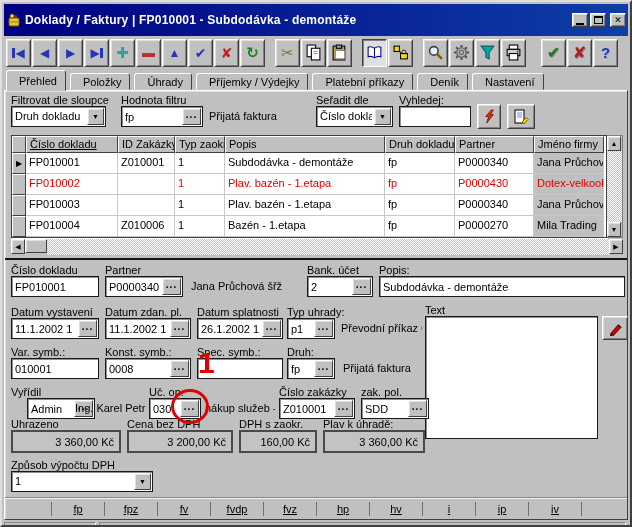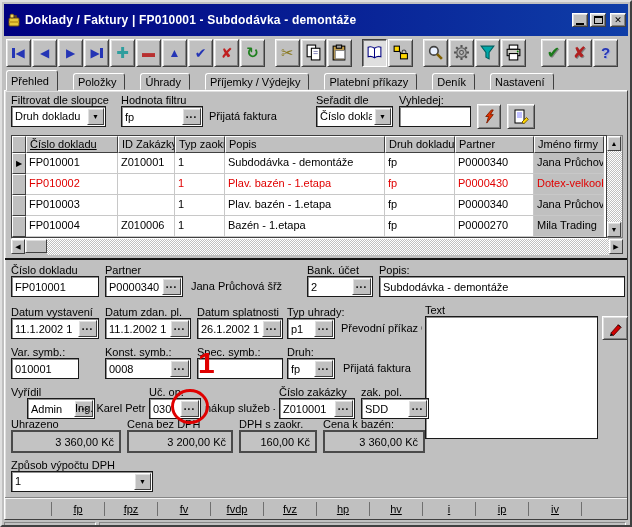--- a/index.html
+++ b/index.html
@@ -40,23 +40,23 @@
   .gpost { color:#2535b5; font-size:14px; font-weight:bold; }
   .gcanc { color:#c02020; font-size:14px; font-weight:bold; }
   .grefr { color:#208020; font-size:15px; font-weight:bold; }
   .gcut  { color:#8a7a20; font-size:15px; }
   .gok   { color:#1a7a1a; font-size:16px; font-weight:bold; text-shadow:1px 1px 0 #808080; }
   .gno   { color:#b02020; font-size:16px; font-weight:bold; text-shadow:1px 1px 0 #808080; }
   .ghelp { color:#2535b5; font-size:15px; font-weight:bold; text-shadow:1px 1px 0 #9ba7e0; }
 
   
   .tabrow { display:flex; align-items:flex-end; height:21px; padding-left:2px; position:relative; z-index:2; }
-  .tab { height:17px; padding:2px 8px 0 4px; background:#c0c0c0; border:1px solid;
+  .tab { height:17px; padding:2px 8px 0 12px; background:#c0c0c0; border:1px solid;
     border-color:#fff #404040 transparent #fff; border-top-left-radius:3px; border-top-right-radius:3px;
-    margin-right:15px; white-space:nowrap; }
+    margin-right:4px; white-space:nowrap; }
   .tab.active { height:21px; padding-top:4px; border-bottom:1px solid #c0c0c0; margin-bottom:-1px; font-weight:normal; }
 
   .page { border:1px solid; border-color:#fff #404040 #404040 #fff; margin:0; position:relative;
     background:#c0c0c0; box-shadow:inset 1px 1px 0 #dfdfdf; }
 
   
   .filterbar { position:relative; height:44px; }
   .lbl { position:absolute; white-space:nowrap; }
   .hint { position:absolute; white-space:nowrap; overflow:hidden; }
 
@@ -473,21 +473,21 @@
       <textarea class="textbox" style="left: 420px; top: 54px; width: 173px; height: 123px;"></textarea>
       <div class="sqbtn" style="left:597px;top:54px;width:26px;height:24px;">
         <svg viewBox="0 0 16 16" width="15" height="15">
           <polygon points="3,13 11,4 13.8,6.8 5.8,15.5" fill="#d00000" stroke="#600000"></polygon>
           <polygon points="3,13 5.8,15.5 2,16" fill="#000"></polygon>
           <line x1="11" y1="4" x2="13.8" y2="6.8" stroke="#000"></line>
         </svg>
       </div>
 
       <div class="lbl" style="left:6px;top:84px;">Var. symb.:</div>
-      <div class="fld" style="left:6px;top:96px;width:68px;">
+      <div class="fld" style="left:6px;top:96px;width:88px;">
         <input value="010001" style="">
       </div>
 
       <div class="lbl" style="left:100px;top:84px;">Konst. symb.:</div>
       <div class="fld hasdots" style="left:100px;top:96px;width:86px;">
         <input value="0008" style="">
         <div class="dots">...</div>
       </div>
 
       <div class="lbl" style="left:192px;top:84px;">Spec. symb.:</div>
@@ -533,21 +533,21 @@
 
       <div class="lbl" style="left:6px;top:156px;">Uhrazeno</div>
       <div class="money" style="left:6px;top:168px;width:110px;">3 360,00 Kč</div>
 
       <div class="lbl" style="left:122px;top:156px;">Cena bez DPH</div>
       <div class="money" style="left:122px;top:168px;width:106px;">3 200,00 Kč</div>
 
       <div class="lbl" style="left:234px;top:156px;">DPH s zaokr.</div>
       <div class="money" style="left:234px;top:168px;width:78px;">160,00 Kč</div>
 
-      <div class="lbl" style="left:318px;top:156px;">Cena k bazén:</div>
+      <div class="lbl" style="left:318px;top:156px;">Plav k úhradě:</div>
       <div class="money" style="left:318px;top:168px;width:102px;">3 360,00 Kč</div>
 
       <div class="lbl" style="left:6px;top:197px;">Způsob výpočtu DPH</div>
       <div class="combo" style="left:6px;top:209px;width:142px;">
         <div class="cval">1</div>
         <div class="cbtn">
             <span>▼</span>
           </div>
       </div>
     </div>

